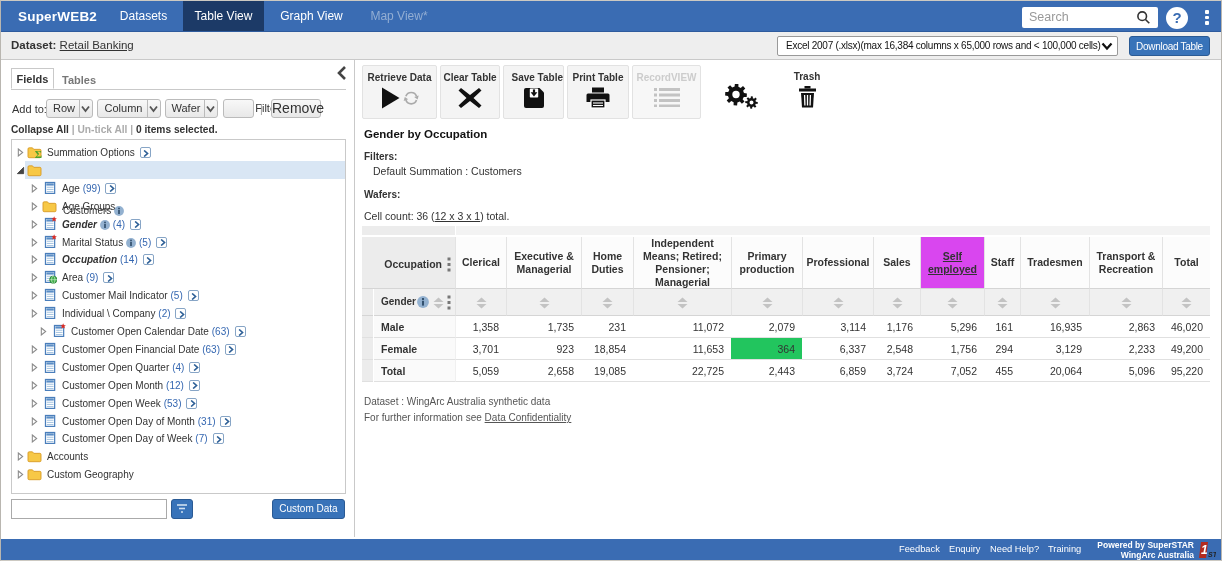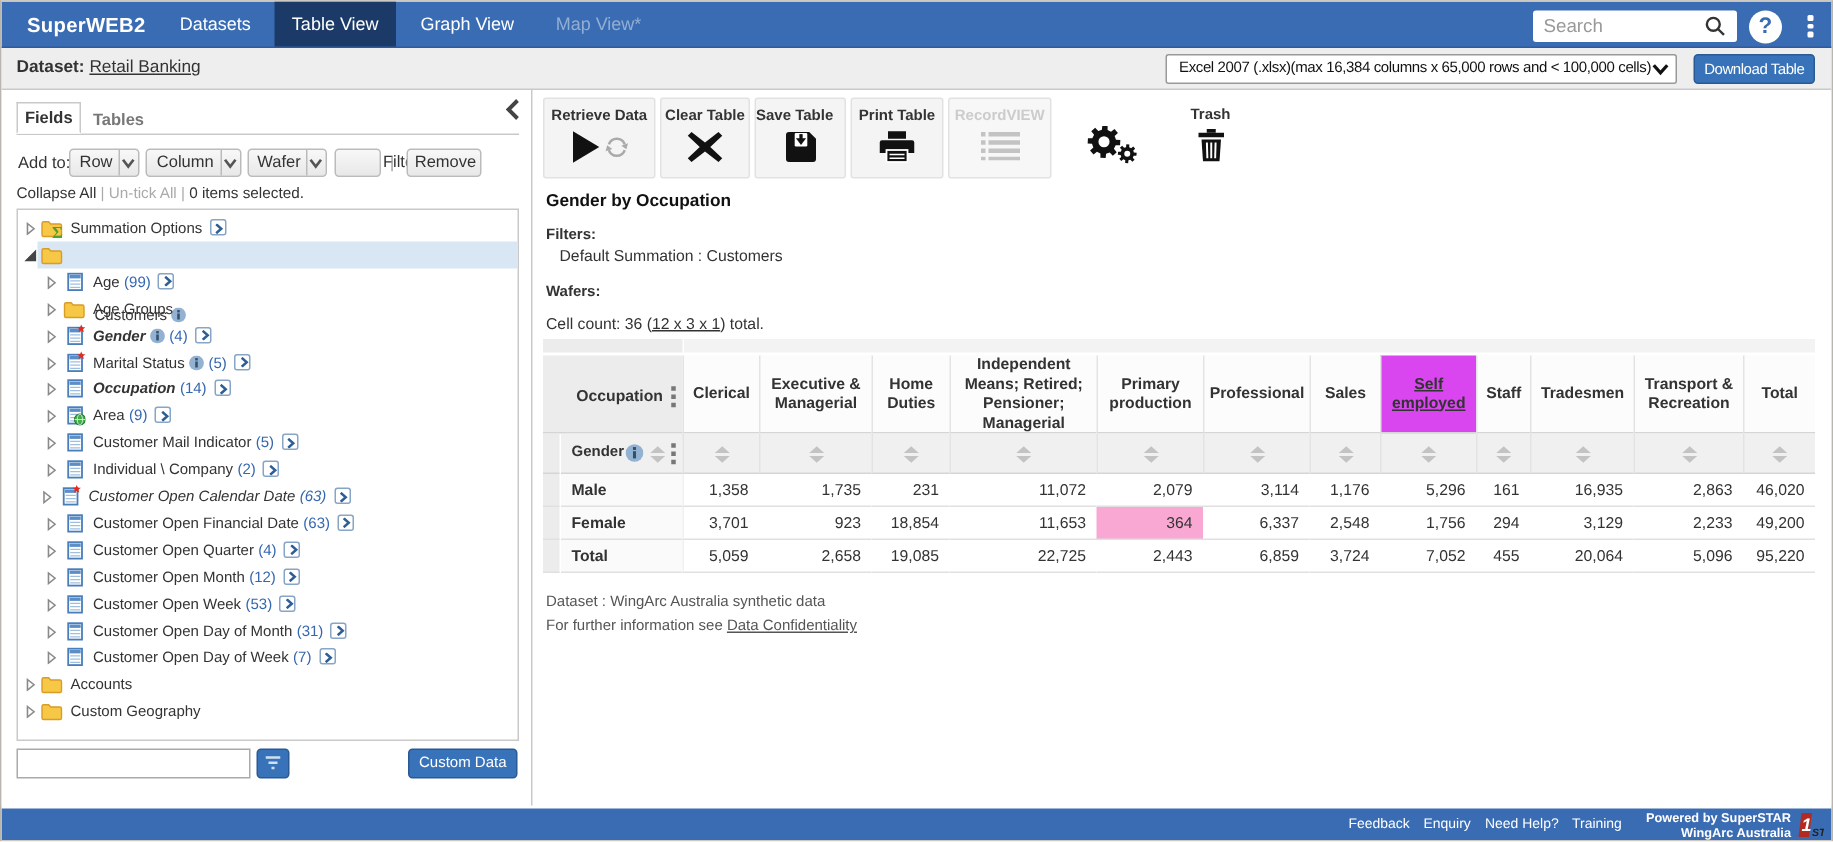--- a/index.html
+++ b/index.html
@@ -69,23 +69,23 @@
         <div class="abs" style="left:38px;top:0;width:0;height:17px;border-left:1px solid #bbb;"></div>
         <svg class="abs" style="left:40px;top:5px;" width="9" height="8" viewBox="0 0 9 8">
           <path d="M1 1.5 L4.5 6 L8 1.5" fill="none" stroke="#555" stroke-width="1.8"></path>
         </svg>
       </div>
       <div class="abs" style="left:222px;top:39px;width:31px;height:19px;background:linear-gradient(#f8f8f8,#e8e8e8);border:1px solid #bbb;border-radius:3px;">
         <span class="abs" style="left:0;top:0;width:31px;text-align:center;line-height:17px;color:#333;font-size:11px;margin-left:28px;">Filter</span>
       </div>
       <span class="abs" style="left:259px;top:43px;color:#999;">|</span>
       <div class="abs" style="left:270px;top:39px;width:50px;height:19px;background:linear-gradient(#f8f8f8,#e8e8e8);border:1px solid #bbb;border-radius:3px;">
-        <span class="abs" style="left:0;top:0;width:50px;text-align:center;line-height:17px;color:#333;font-size:11px;">Remove</span>
-      </div>
-      <span class="abs" style="left:10px;top:64px;font-size:10.2px;">Collapse All <span style="color:#aaa;">| Un-tick All |</span> 0 items selected.</span>
+        <span class="abs" style="left:0;top:0;width:50px;text-align:center;line-height:17px;color:#333;font-size:14px;">Remove</span>
+      </div>
+      <span class="abs" style="left:10px;top:64px;font-size:10.2px;font-weight:bold;">Collapse All <span style="color:#aaa;">| Un-tick All |</span> 0 items selected.</span>
       <div class="abs" style="left:10px;top:79px;width:335px;height:355px;border:1px solid #c9c9c9;background:#fff;"></div>
       <div class="abs" style="left:11px;top:83px;width:333px;height:18px;">
         <span class="abs" style="left:5px;top:0;width:10px;height:18px;">
           <svg width="7" height="9" viewBox="0 0 8 10" style="position:absolute;left:0;top:5px;">
             <path d="M1.5 1 L6.5 5 L1.5 9 Z" fill="#fdfdfd" stroke="#8a8a8a" stroke-width="1.2"></path>
           </svg>
         </span>
         <span class="abs" style="left:15px;top:0;width:16px;height:18px;">
           <svg width="15" height="13" viewBox="0 0 16 14" style="position:absolute;top:3px;">
             <path d="M1 3.2 Q1 2 2.2 2 L5.8 2 L7.2 3.6 L13.8 3.6 Q15 3.6 15 4.8 L15 11.4 Q15 12.6 13.8 12.6 L2.2 12.6 Q1 12.6 1 11.4 Z" fill="#f7c846" stroke="#d89c27" stroke-width="1"></path>
@@ -266,21 +266,21 @@
             <rect x="2.7" y="3.7" width="8.6" height="2.6" fill="#5b8ec6"></rect>
             <line x1="3.2" y1="8.2" x2="11" y2="8.2" stroke="#9ebfde" stroke-width="1.1"></line>
             <line x1="3.2" y1="10.7" x2="11" y2="10.7" stroke="#9ebfde" stroke-width="1.1"></line>
             <line x1="3.2" y1="13.2" x2="11" y2="13.2" stroke="#9ebfde" stroke-width="1.1"></line>
           </svg>
         </span>
         <span class="abs" style="left:50px;top:0;height:18px;line-height:18px;white-space:nowrap;"><span style="font-size:10px;">Individual \ Company</span> <span style="color:#3567b1;font-size:10px;">(2)</span> <span style="position:relative;display:inline-block;width:11px;height:11px;background:#fff;border:1px solid #87a5c6;border-radius:2px;top:2px;margin-left:2px;"><svg width="6" height="7" viewBox="0 0 8 9" style="position:absolute;left:2.5px;top:1.5px;">
               <path d="M1.5 0.5 L6 4.5 L1.5 8.5" fill="none" stroke="#2d5f96" stroke-width="2.2"></path>
             </svg></span></span>
       </div>
-      <div class="abs" style="left:8px;top:262.00000000000006px;width:333px;height:18px;font-style:italic;">
+      <div class="abs" style="left:20px;top:262.00000000000006px;width:333px;height:18px;">
         <span class="abs" style="left:19px;top:0;width:10px;height:18px;">
           <svg width="7" height="9" viewBox="0 0 8 10" style="position:absolute;left:0;top:5px;">
             <path d="M1.5 1 L6.5 5 L1.5 9 Z" fill="#fdfdfd" stroke="#8a8a8a" stroke-width="1.2"></path>
           </svg>
         </span>
         <span class="abs" style="left:30px;top:0;width:16px;height:18px;">
           <svg width="13" height="15" viewBox="0 0 15 17" style="position:absolute;top:1px;left:2px;">
             <rect x="1.7" y="2.7" width="10.6" height="12.6" fill="#fff" stroke="#4a7ebb" stroke-width="1.4"></rect>
             <rect x="2.7" y="3.7" width="8.6" height="2.6" fill="#5b8ec6"></rect>
             <line x1="3.2" y1="8.2" x2="11" y2="8.2" stroke="#9ebfde" stroke-width="1.1"></line>
@@ -454,21 +454,21 @@
             <path d="M24.7 13.9 L25.8 9.9 L29.2 12.3 Z" fill="#aaa"></path>
           </svg></div>
       </div>
       <div class="abs" style="left:84px;top:5px;width:60px;height:54px;background:#f4f4f4;border:1px solid #e2e2e2;border-radius:2px;">
         <div style="text-align:center;margin-top:6px;font-size:10px;font-weight:bold;color:#333;white-space:nowrap;">Clear Table</div>
         <div style="text-align:center;margin-top:4px;"><svg width="24" height="22" viewBox="0 0 24 22">
             <path d="M3 1 L12 8 L21 1 L23.5 3.5 L15.5 11 L23.5 18.5 L21 21 L12 14 L3 21 L0.5 18.5 L8.5 11 L0.5 3.5 Z" fill="#111"></path>
           </svg></div>
       </div>
       <div class="abs" style="left:147px;top:5px;width:61px;height:54px;background:#f4f4f4;border:1px solid #e2e2e2;border-radius:2px;">
-        <div style="text-align:left;margin-top:6px;font-size:10px;font-weight:bold;color:#333;white-space:nowrap;">Save Table</div>
+        <div style="text-align:right;margin-top:6px;font-size:10px;font-weight:bold;color:#333;white-space:nowrap;">Save Table</div>
         <div style="text-align:center;margin-top:4px;"><svg width="22" height="22" viewBox="0 0 22 22">
             <path d="M1 3 Q1 1 3 1 L16.5 1 L21 5.5 L21 19 Q21 21 19 21 L3 21 Q1 21 1 19 Z" fill="#111"></path>
             <rect x="6.8" y="1.6" width="8.4" height="9" rx="0.8" fill="#fff"></rect>
             <rect x="9.9" y="2.4" width="2.2" height="3.4" fill="#111"></rect>
             <path d="M7.6 5.2 L11 9.6 L14.4 5.2 Z" fill="#111"></path>
           </svg></div>
       </div>
       <div class="abs" style="left:211px;top:5px;width:62px;height:54px;background:#f4f4f4;border:1px solid #e2e2e2;border-radius:2px;">
         <div style="text-align:center;margin-top:6px;font-size:10px;font-weight:bold;color:#333;white-space:nowrap;">Print Table</div>
         <div style="text-align:center;margin-top:4px;"><svg width="24" height="22" viewBox="0 0 24 22">
@@ -642,21 +642,21 @@
         <div class="abs" style="left:622px;top:90px;width:36px;height:22px;background:#fff;border-bottom:1px solid #e0e0e0;line-height:22px;text-align:right;padding-right:7px;">161</div>
         <div class="abs" style="left:658px;top:90px;width:69px;height:22px;background:#fff;border-bottom:1px solid #e0e0e0;line-height:22px;text-align:right;padding-right:7px;">16,935</div>
         <div class="abs" style="left:727px;top:90px;width:73px;height:22px;background:#fff;border-bottom:1px solid #e0e0e0;line-height:22px;text-align:right;padding-right:7px;">2,863</div>
         <div class="abs" style="left:800px;top:90px;width:48px;height:22px;background:#fff;border-bottom:1px solid #e0e0e0;line-height:22px;text-align:right;padding-right:7px;">46,020</div>
         <div class="abs" style="left:0;top:112px;width:11px;height:22px;background:#ececec;border-bottom:1px solid #e0e0e0;"></div>
         <div class="abs" style="left:12px;top:112px;width:81px;height:22px;background:#fafafa;border-bottom:1px solid #e0e0e0;font-weight:bold;line-height:22px;padding-left:7px;">Female</div>
         <div class="abs" style="left:93px;top:112px;width:51px;height:22px;background:#fff;border-left:1px solid #f0f0f0;border-bottom:1px solid #e0e0e0;line-height:22px;text-align:right;padding-right:7px;">3,701</div>
         <div class="abs" style="left:144px;top:112px;width:75px;height:22px;background:#fff;border-bottom:1px solid #e0e0e0;line-height:22px;text-align:right;padding-right:7px;">923</div>
         <div class="abs" style="left:219px;top:112px;width:52px;height:22px;background:#fff;border-bottom:1px solid #e0e0e0;line-height:22px;text-align:right;padding-right:7px;">18,854</div>
         <div class="abs" style="left:271px;top:112px;width:98px;height:22px;background:#fff;border-bottom:1px solid #e0e0e0;line-height:22px;text-align:right;padding-right:7px;">11,653</div>
-        <div class="abs" style="left:369px;top:112px;width:71px;height:22px;background:#f9a8d4;border-bottom:1px solid #e0e0e0;line-height:22px;text-align:right;padding-right:7px;">364</div>
+        <div class="abs" style="left:369px;top:112px;width:71px;height:22px;background:#22c55e;border-bottom:1px solid #e0e0e0;line-height:22px;text-align:right;padding-right:7px;">364</div>
         <div class="abs" style="left:440px;top:112px;width:71px;height:22px;background:#fff;border-bottom:1px solid #e0e0e0;line-height:22px;text-align:right;padding-right:7px;">6,337</div>
         <div class="abs" style="left:511px;top:112px;width:47px;height:22px;background:#fff;border-bottom:1px solid #e0e0e0;line-height:22px;text-align:right;padding-right:7px;">2,548</div>
         <div class="abs" style="left:558px;top:112px;width:64px;height:22px;background:#fff;border-bottom:1px solid #e0e0e0;line-height:22px;text-align:right;padding-right:7px;">1,756</div>
         <div class="abs" style="left:622px;top:112px;width:36px;height:22px;background:#fff;border-bottom:1px solid #e0e0e0;line-height:22px;text-align:right;padding-right:7px;">294</div>
         <div class="abs" style="left:658px;top:112px;width:69px;height:22px;background:#fff;border-bottom:1px solid #e0e0e0;line-height:22px;text-align:right;padding-right:7px;">3,129</div>
         <div class="abs" style="left:727px;top:112px;width:73px;height:22px;background:#fff;border-bottom:1px solid #e0e0e0;line-height:22px;text-align:right;padding-right:7px;">2,233</div>
         <div class="abs" style="left:800px;top:112px;width:48px;height:22px;background:#fff;border-bottom:1px solid #e0e0e0;line-height:22px;text-align:right;padding-right:7px;">49,200</div>
         <div class="abs" style="left:0;top:134px;width:11px;height:22px;background:#ececec;border-bottom:1px solid #e0e0e0;"></div>
         <div class="abs" style="left:12px;top:134px;width:81px;height:22px;background:#fafafa;border-bottom:1px solid #e0e0e0;font-weight:bold;line-height:22px;padding-left:7px;">Total</div>
         <div class="abs" style="left:93px;top:134px;width:51px;height:22px;background:#fff;border-left:1px solid #f0f0f0;border-bottom:1px solid #e0e0e0;line-height:22px;text-align:right;padding-right:7px;">5,059</div>

